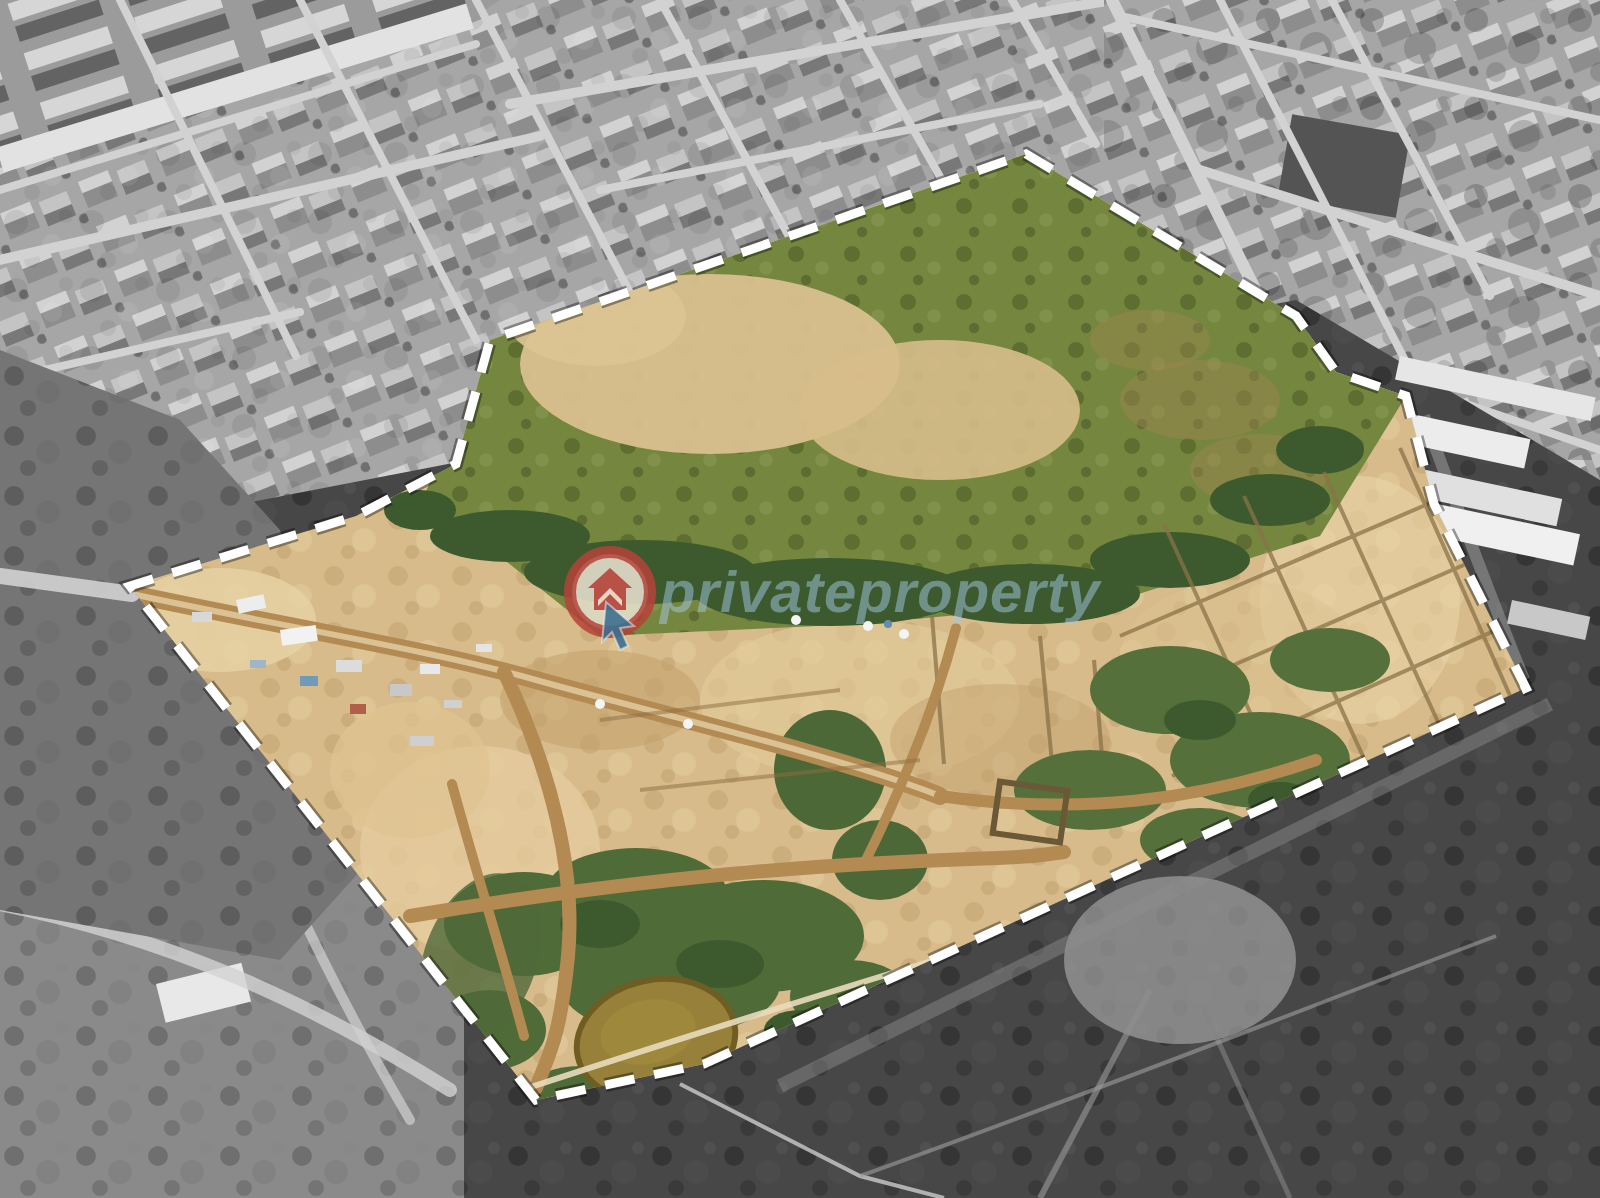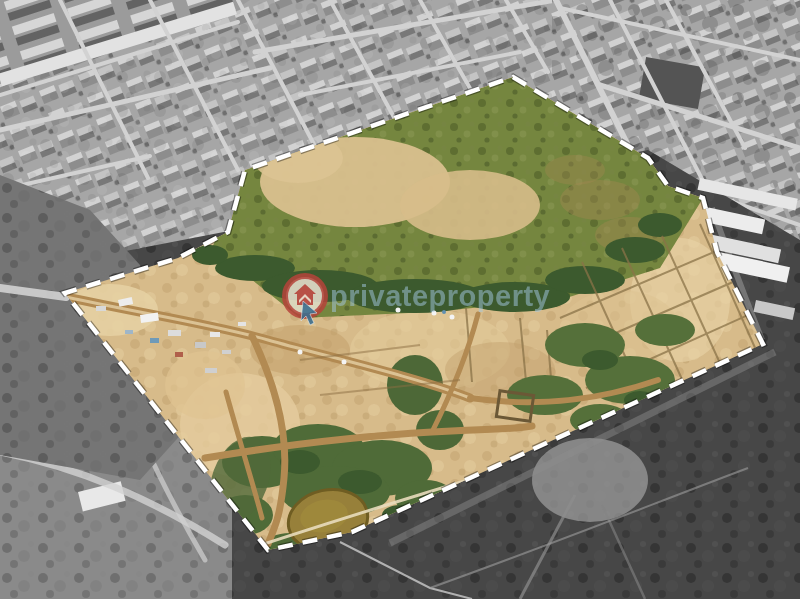--- a/index.html
+++ b/index.html
@@ -1,17 +1,17 @@
 <!DOCTYPE html>
 <html style="--boundary-white: #ffffff; --sand: #d7bb8a; --sand-light: #e6d0a2; --sand-dark: #c2a06c; --field-green: #75863f; --dark-green: #3c5a2e; --pond: #97803a; --urban-gray: #a6a6a6; --scrub-dark: #474747; --dirt-road: #b28a52; --watermark-blue: #a5c9e3; --logo-red: #b5433a; --logo-cursor-blue: #3e6f8e; --logo-face: #ece4d2;"><head>
 <meta charset="utf-8">
 <style>
   html,body{margin:0;padding:0;background:#222;}
   .stage{position:relative;width:800px;height:599px;overflow:hidden;
-         font-family:"Liberation Sans", sans-serif;}
+         font-family:"Liberation Sans", sans-serif;font-style:italic;}
   svg{display:block}
   
   .base-housing{fill:url(#houses)}
   .street{stroke:#d2d2d2;fill:none;stroke-linecap:round}
   .street-bright{stroke:#e2e2e2;fill:none}
   .scrub{fill:var(--scrub-dark,#474747)}
   .sand-base{fill:var(--sand,#d7bb8a)}
   .field{fill:var(--field-green,#75863f)}
   .darkband{fill:var(--dark-green,#3c5a2e)}
   .dirt{stroke:var(--dirt-road,#b28a52);fill:none;stroke-linecap:round}

